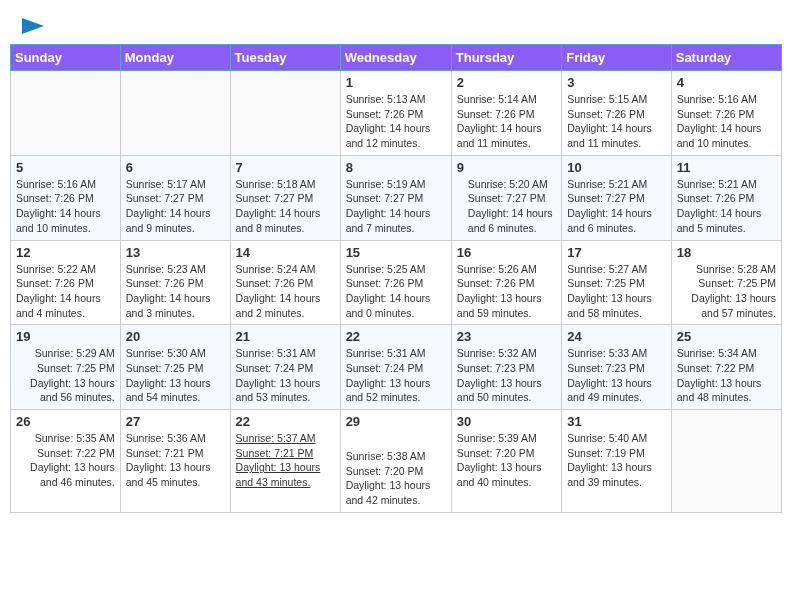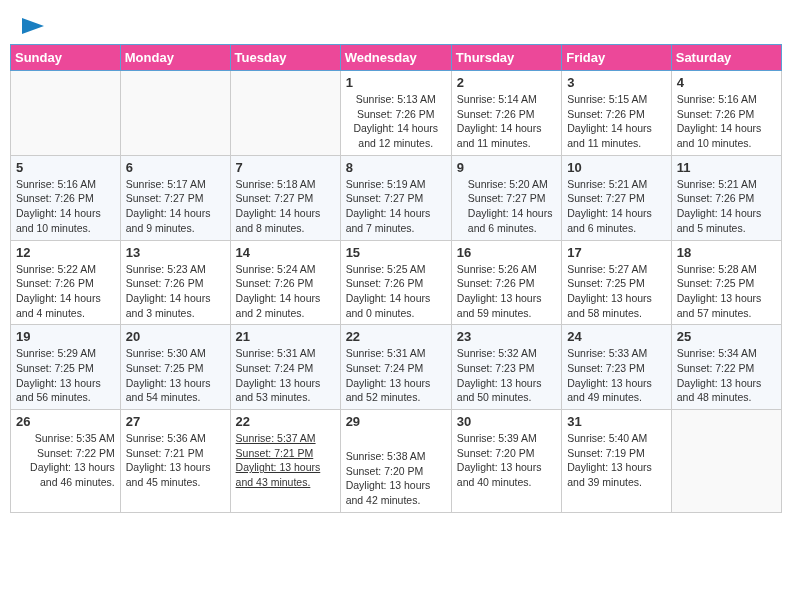--- a/index.html
+++ b/index.html
@@ -27,21 +27,21 @@
     .location-title {
       font-size: 15px;
       color: #333;
     }
     .calendar {
       width: 100%;
       border-collapse: collapse;
       margin-top: 6px;
     }
     .calendar th {
-      background: #ec4899;
+      background: #8b5cf6;
       color: #fff;
       font-size: 13px;
       font-weight: bold;
       padding: 5px 4px;
       text-align: left;
       border: 1px solid #5a9fd4;
     }
     .calendar td {
       vertical-align: top;
       border: 1px solid #ccc;
@@ -114,21 +114,21 @@
         <th>Saturday</th>
       </tr>
   </thead>
   <tbody id="calendar-body">
   <tr>
         <td class="empty"></td>
         <td class="empty"></td>
         <td class="empty"></td>
         <td>
           <span class="day-number">1</span>
-          <div class="day-info" style="white-space: pre-line; text-align: center;">Sunrise: 5:13 AM
+          <div class="day-info" style="white-space: pre-line;">Sunrise: 5:13 AM
 Sunset: 7:26 PM
 Daylight: 14 hours and 12 minutes.</div>
         </td>
         <td>
           <span class="day-number">2</span>
           <div class="day-info" style="white-space: pre-line;">Sunrise: 5:14 AM
 Sunset: 7:26 PM
 Daylight: 14 hours and 11 minutes.</div>
         </td>
         <td>
@@ -220,29 +220,29 @@
 Daylight: 13 hours and 59 minutes.</div>
         </td>
         <td>
           <span class="day-number">17</span>
           <div class="day-info" style="white-space: pre-line;">Sunrise: 5:27 AM
 Sunset: 7:25 PM
 Daylight: 13 hours and 58 minutes.</div>
         </td>
         <td>
           <span class="day-number">18</span>
-          <div class="day-info" style="white-space: pre-line;">Sunrise: 5:28 AM
+          <div class="day-info" style="white-space: pre-line; text-align: right;">Sunrise: 5:28 AM
 Sunset: 7:25 PM
 Daylight: 13 hours and 57 minutes.</div>
         </td>
       </tr>
       <tr>
         <td>
           <span class="day-number">19</span>
-          <div class="day-info" style="white-space: pre-line;">Sunrise: 5:29 AM
+          <div class="day-info" style="white-space: pre-line; text-align: right;">Sunrise: 5:29 AM
 Sunset: 7:25 PM
 Daylight: 13 hours and 56 minutes.</div>
         </td>
         <td>
           <span class="day-number">20</span>
           <div class="day-info" style="white-space: pre-line;">Sunrise: 5:30 AM
 Sunset: 7:25 PM
 Daylight: 13 hours and 54 minutes.</div>
         </td>
         <td>

